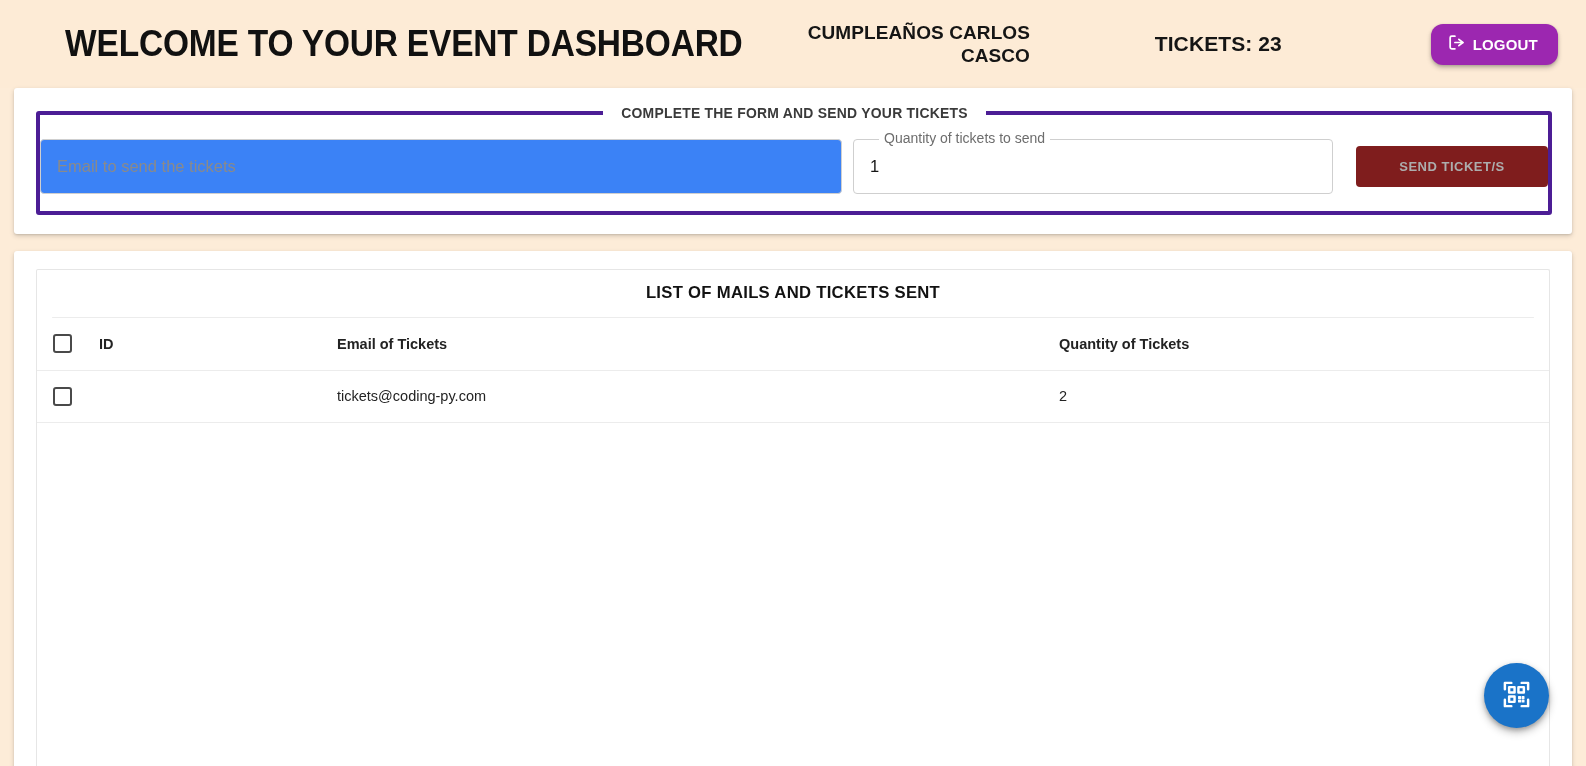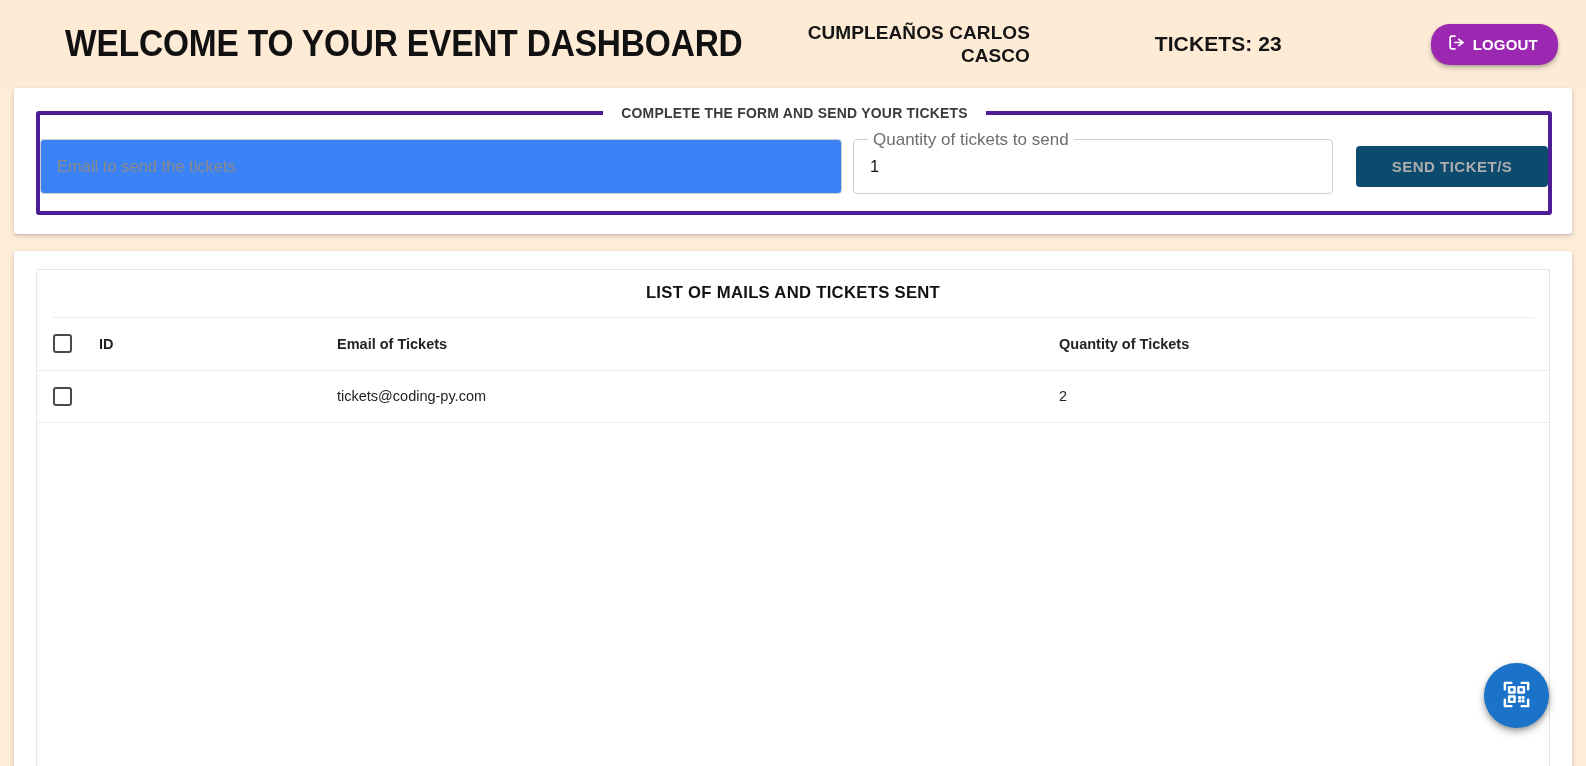--- a/index.html
+++ b/index.html
@@ -58,21 +58,21 @@
     padding-right: 24px;
   }
   .logout-btn {
     flex: 0 0 auto;
     display: inline-flex;
     align-items: center;
     gap: 7px;
     background: #9c27b0;
     color: #fff;
     border: none;
-    border-radius: 19px;
+    border-radius: 12px;
     height: 41px;
     padding: 0 20px 0 16px;
     font-family: "Liberation Sans", sans-serif;
     font-size: 15px;
     font-weight: 700;
     letter-spacing: 0.2px;
     cursor: pointer;
     box-shadow: 0 3px 5px rgba(0,0,0,0.22), 0 1px 3px rgba(0,0,0,0.16);
   }
   .logout-btn .icon-svg { display: block; }
@@ -142,39 +142,39 @@
     background: transparent;
     font-family: "Liberation Sans", sans-serif;
     font-size: 16.5px;
     color: #151515;
     padding: 0 16px;
     outline: none;
   }
   .qty-label {
     position: absolute;
     top: -8px;
-    left: 15px;
+    left: 26px;
     background: #fff;
     padding: 0 5px;
-    font-size: 17px;
+    font-size: 14px;
     color: #6d6d6d;
     line-height: 1;
     pointer-events: none;
   }
 
   .send-btn {
     flex: 0 0 192px;
     height: 41px;
     margin-left: 12px;
-    background: #0c4a6e;
+    background: #7f1d1d;
     color: #adadad;
     border: none;
     border-radius: 4px;
     font-family: "Liberation Sans", sans-serif;
-    font-size: 15px;
+    font-size: 13px;
     font-weight: 600;
     letter-spacing: 0.5px;
     cursor: default;
   }
 
   
   .table-outer {
     margin: 17px 14px 0 14px;
     background: #ffffff;
     border-radius: 3px;

